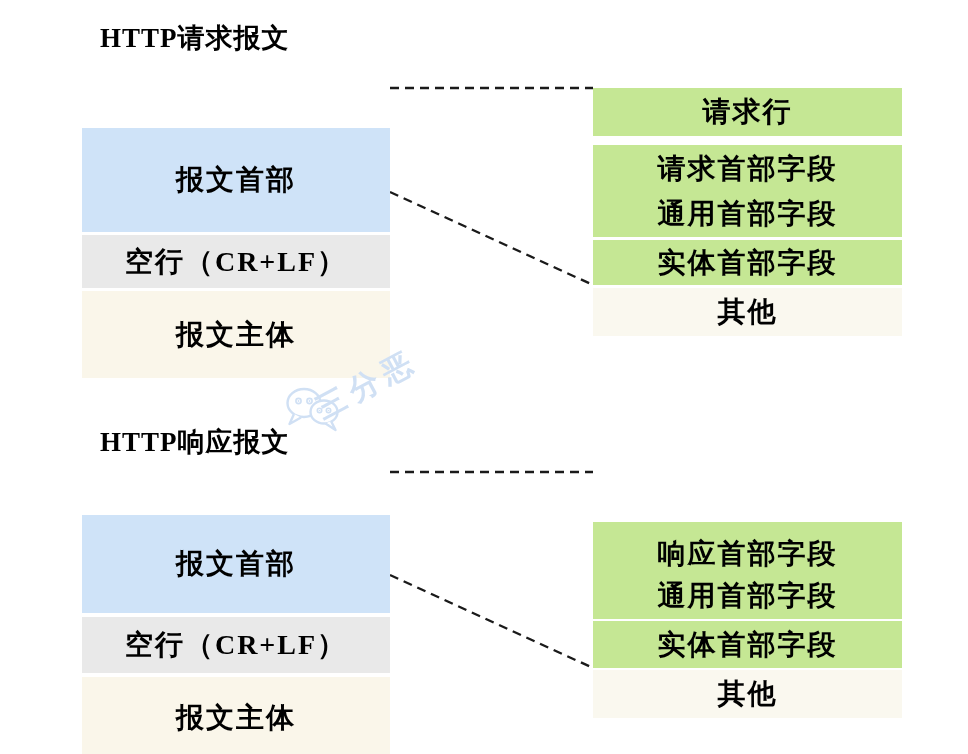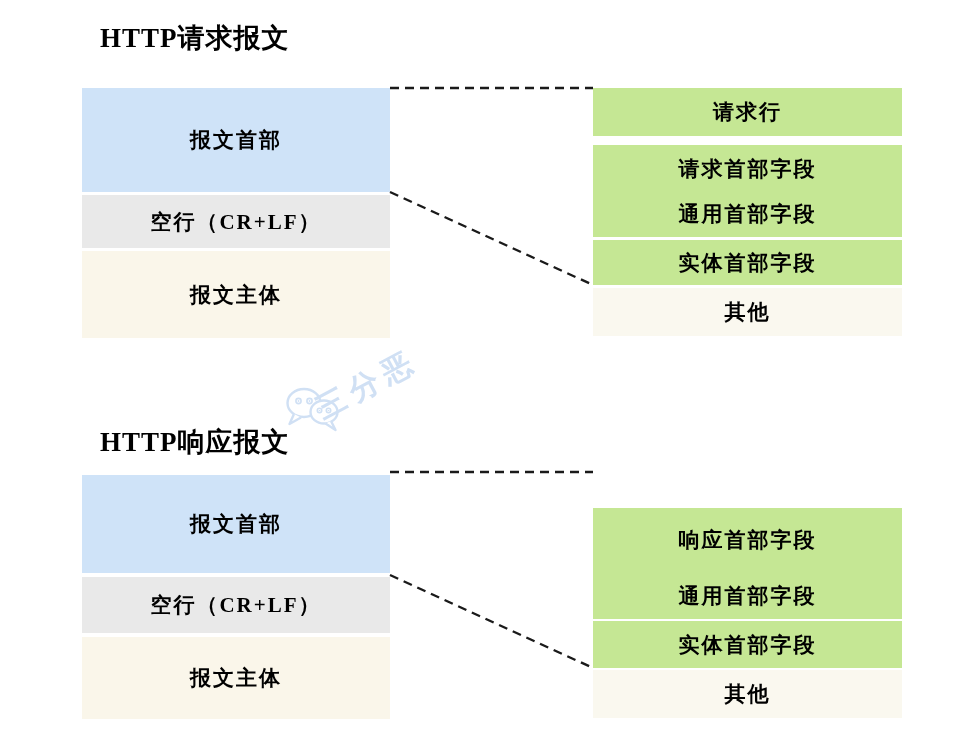--- a/index.html
+++ b/index.html
@@ -15,24 +15,24 @@
     left:100px; width:860px;
     text-align:left;
     font-size:27px; font-weight:bold; color:#000;
     letter-spacing:1px;
   }
   .title-request  { top:20px; }
   .title-response { top:400px;margin-top:24px; }
   .box-row {
     position:absolute;
     display:flex; align-items:center; justify-content:center;
-    font-size:21px; font-weight:bold; color:#000;
+    font-size:28px; font-weight:bold; color:#000;
     letter-spacing:2px;
   }
-  .left-col  { left:82px;  width:308px; }
+  .left-col  { left:82px;  width:308px;margin-top:40px; }
   .right-col { left:593px; width:309px; }
   .fill-blue  { background:var(--header_blue); }
   .fill-gray  { background:var(--blank_gray); }
   .fill-cream { background:var(--body_cream); }
   .fill-green { background:var(--field_green); }
   .fill-cream2{ background:var(--other_cream);font-family:Liberation Mono, monospace; }
 
   
   .req-left-0 { top:88px;  height:104px; }
   .req-left-1 { top:195px; height:53px; }
@@ -41,21 +41,21 @@
   .req-right-1 { top:145px; height:48px; }
   .req-right-2 { top:190px; height:47px; }
   .req-right-3 { top:240px; height:45px; }
   .req-right-4 { top:288px; height:48px; }
 
   
   .res-left-0 { top:475px; height:98px; }
   .res-left-1 { top:577px; height:56px; }
   .res-left-2 { top:637px; height:82px; }
   .res-right-0 { top:497px; height:41px;margin-top:48px; }
-  .res-right-1 { top:508px; height:64px; }
+  .res-right-1 { top:522px; height:64px; }
   .res-right-2 { top:572px; height:47px; }
   .res-right-3 { top:621px; height:47px; }
   .res-right-4 { top:670px; height:48px; }
 
   .connector-layer {
     position:absolute; left:0; top:0;
     width:968px; height:754px;
     pointer-events:none;
   }
   .connector-layer line {

